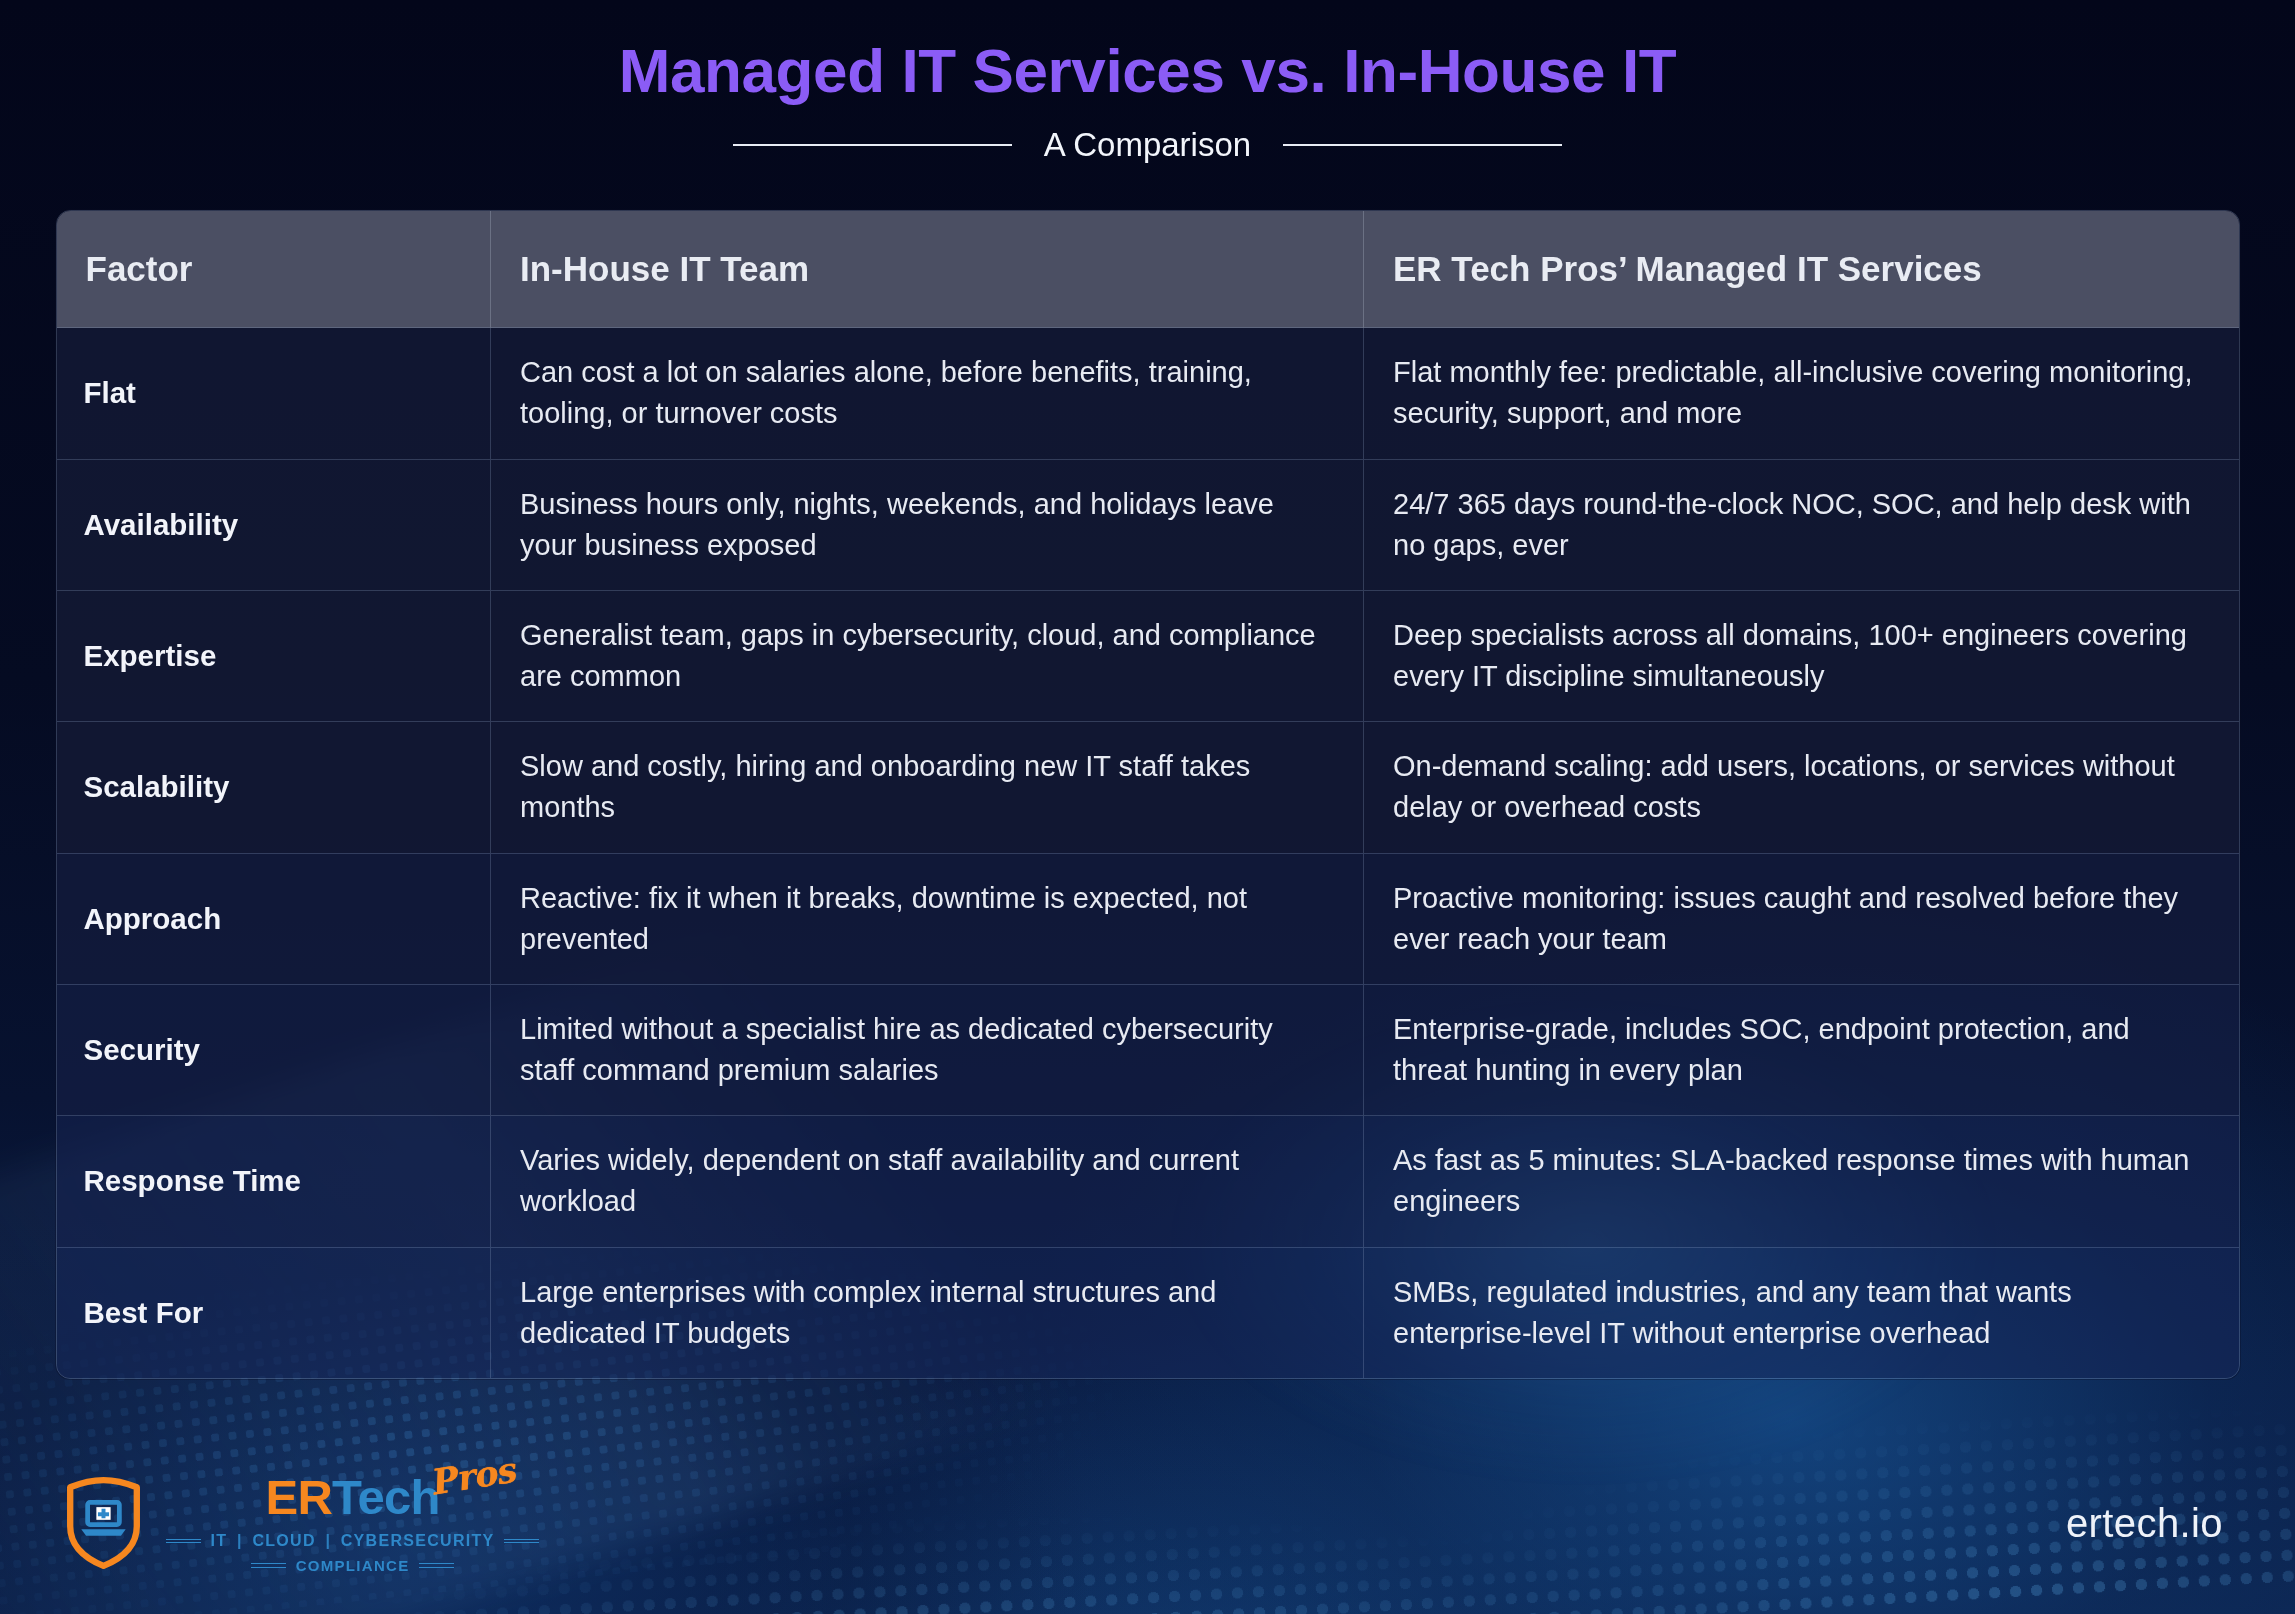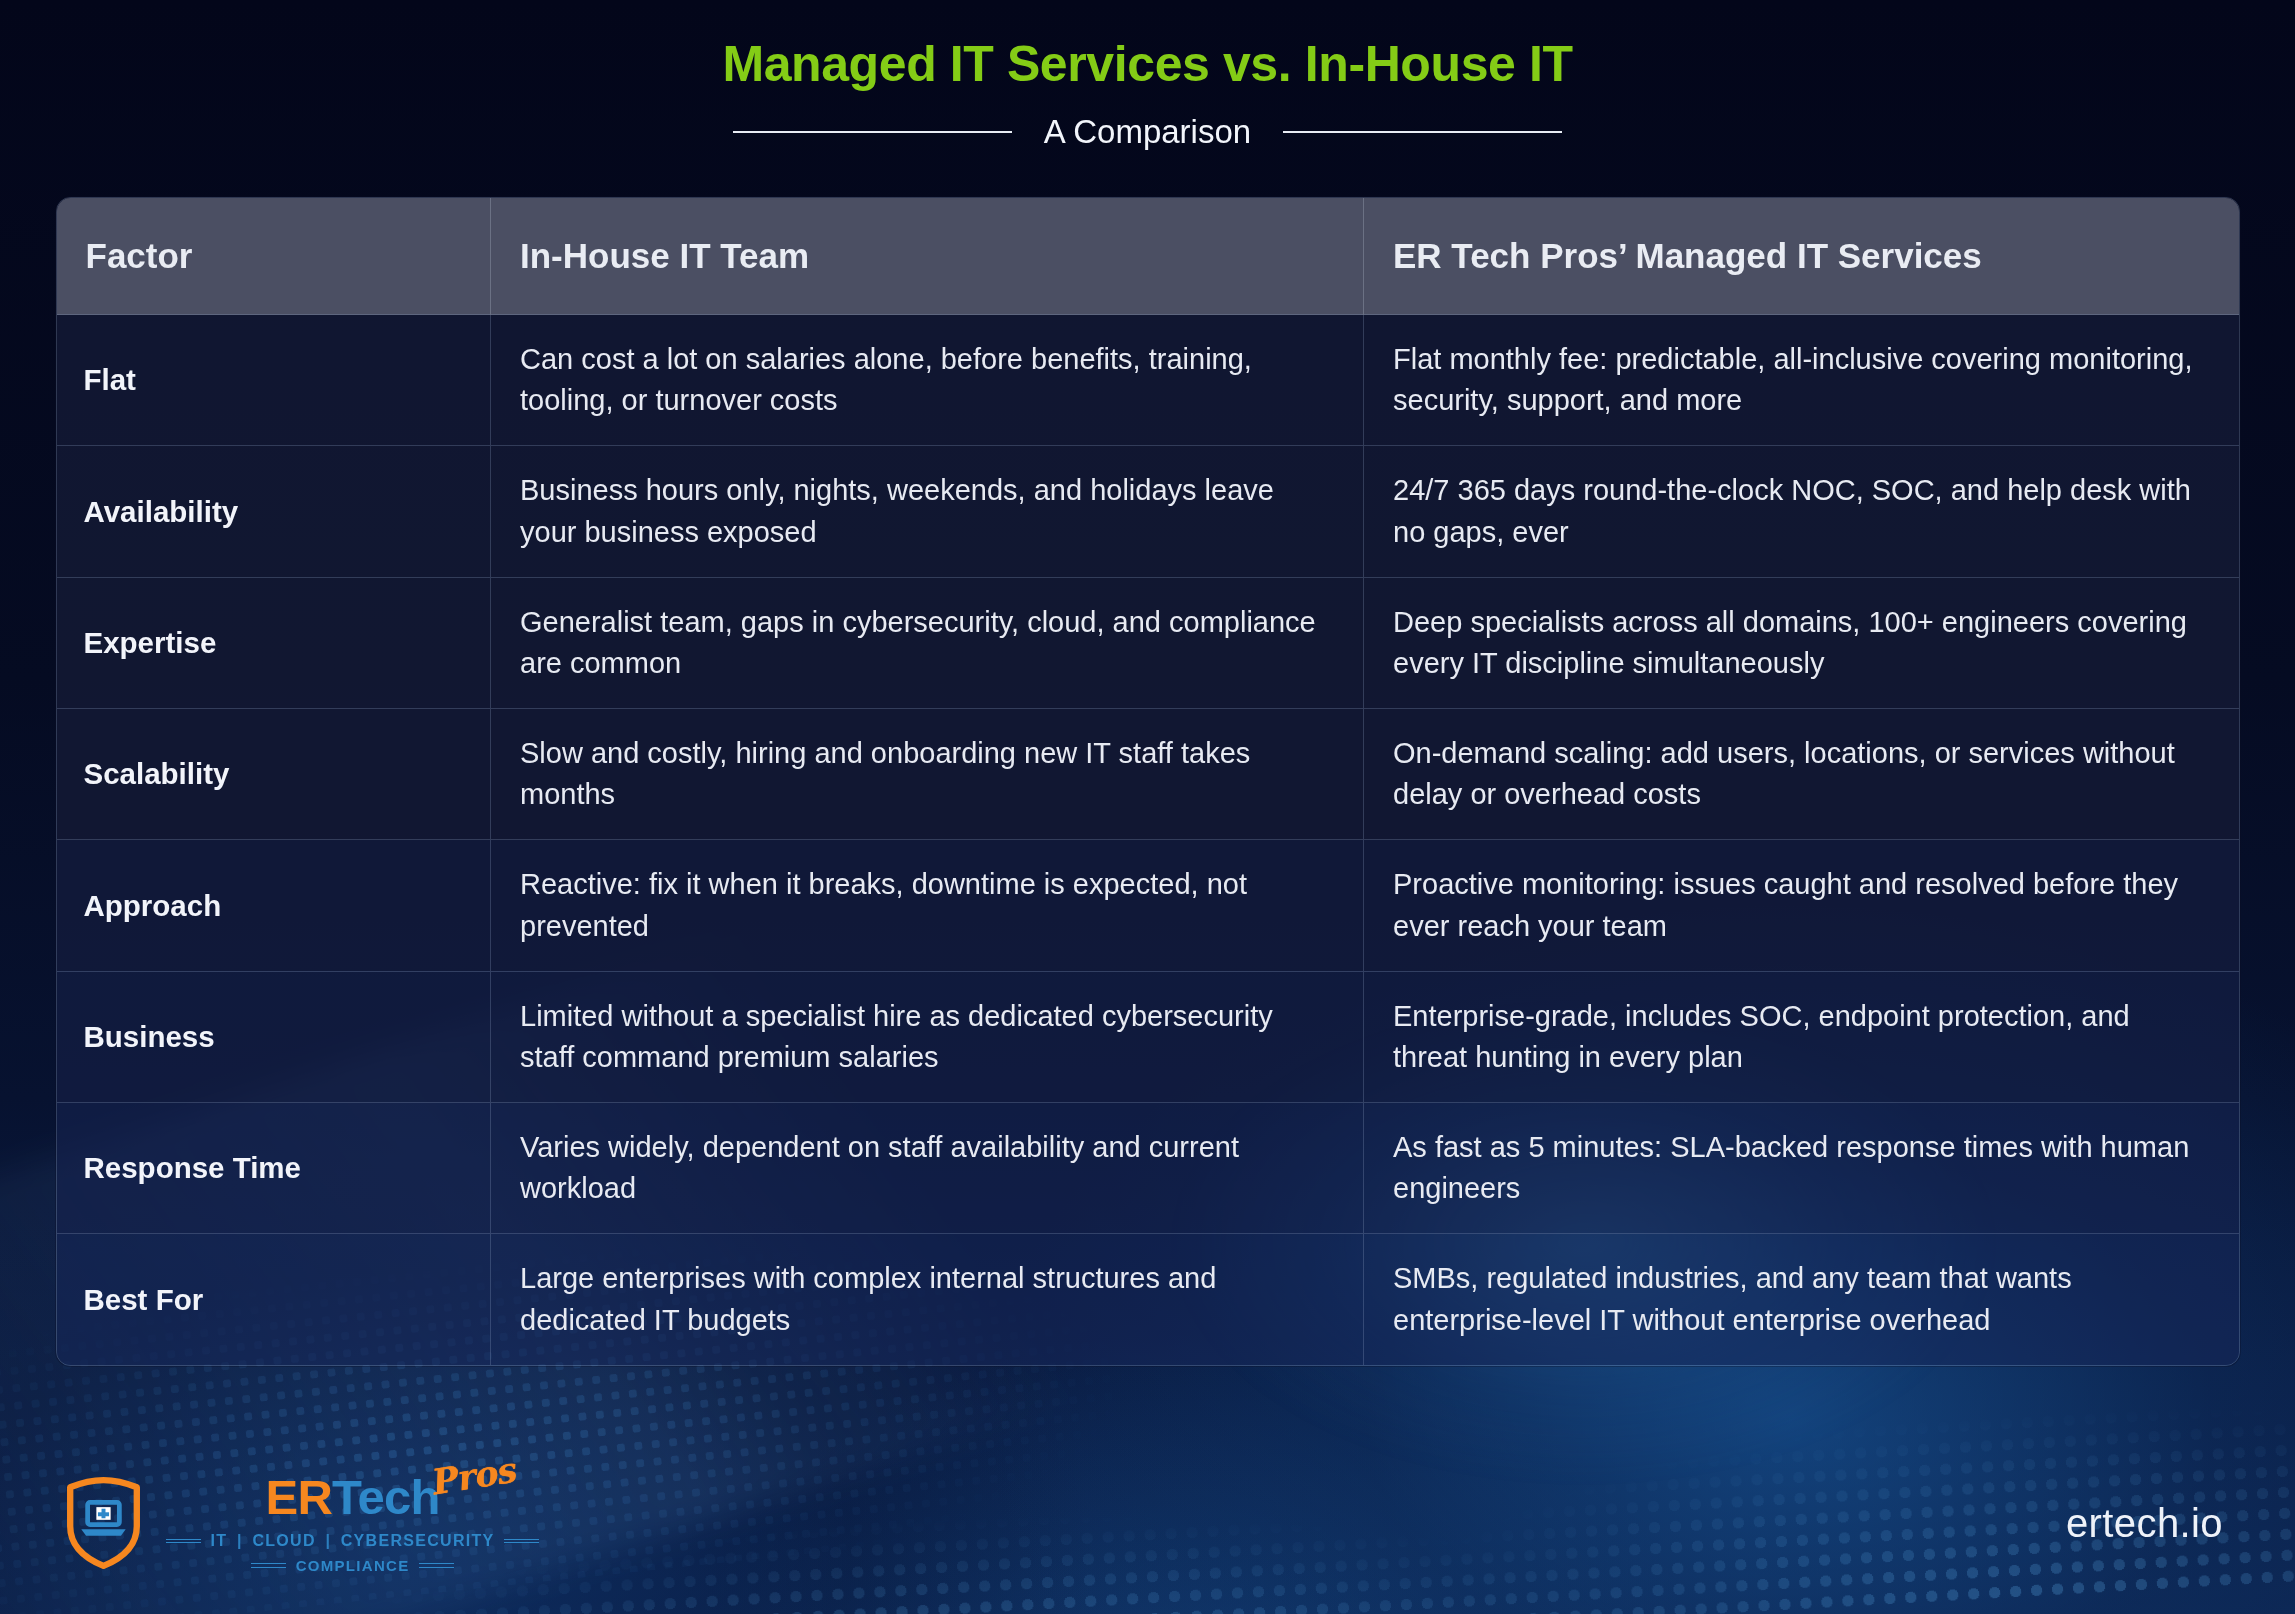--- a/index.html
+++ b/index.html
@@ -57,21 +57,21 @@
     background:radial-gradient(closest-side, rgba(70,160,220,0.30) 0%, rgba(40,110,180,0.12) 48%, rgba(0,0,0,0) 78%);
     filter:blur(8px);
   }
 
   
   #page { position:relative; z-index:2; width:2295px; height:1614px; }
 
   
   .header { padding-top:37px; text-align:center; }
   .page-title {
-    font-size:50px; font-weight:700; color:#84cc16;
+    font-size:62px; font-weight:700; color:#8b5cf6;
     letter-spacing:-0.4px; line-height:1.1;
   }
   .sub-row {
     margin-top:21px;
     display:flex; align-items:center; justify-content:center; gap:32px;
   }
   .rule { height:2.4px; width:279px; background:#e8ecf4; }
   .subtitle { font-size:33px; color:#f2f5fb; font-weight:400; white-space:nowrap; }
 
   
@@ -215,21 +215,21 @@
           <td class="factor">Scalability</td>
           <td>Slow and costly, hiring and onboarding new IT staff takes months</td>
           <td>On-demand scaling: add users, locations, or services without delay or overhead costs</td>
         </tr>
         <tr>
           <td class="factor">Approach</td>
           <td>Reactive: fix it when it breaks, downtime is expected, not prevented</td>
           <td>Proactive monitoring: issues caught and resolved before they ever reach your team</td>
         </tr>
         <tr>
-          <td class="factor">Business</td>
+          <td class="factor">Security</td>
           <td>Limited without a specialist hire as dedicated cybersecurity staff command premium salaries</td>
           <td>Enterprise-grade, includes SOC, endpoint protection, and threat hunting in every plan</td>
         </tr>
         <tr>
           <td class="factor">Response Time</td>
           <td>Varies widely, dependent on staff availability and current workload</td>
           <td>As fast as 5 minutes: SLA-backed response times with human engineers</td>
         </tr>
         <tr>
           <td class="factor">Best For</td>

